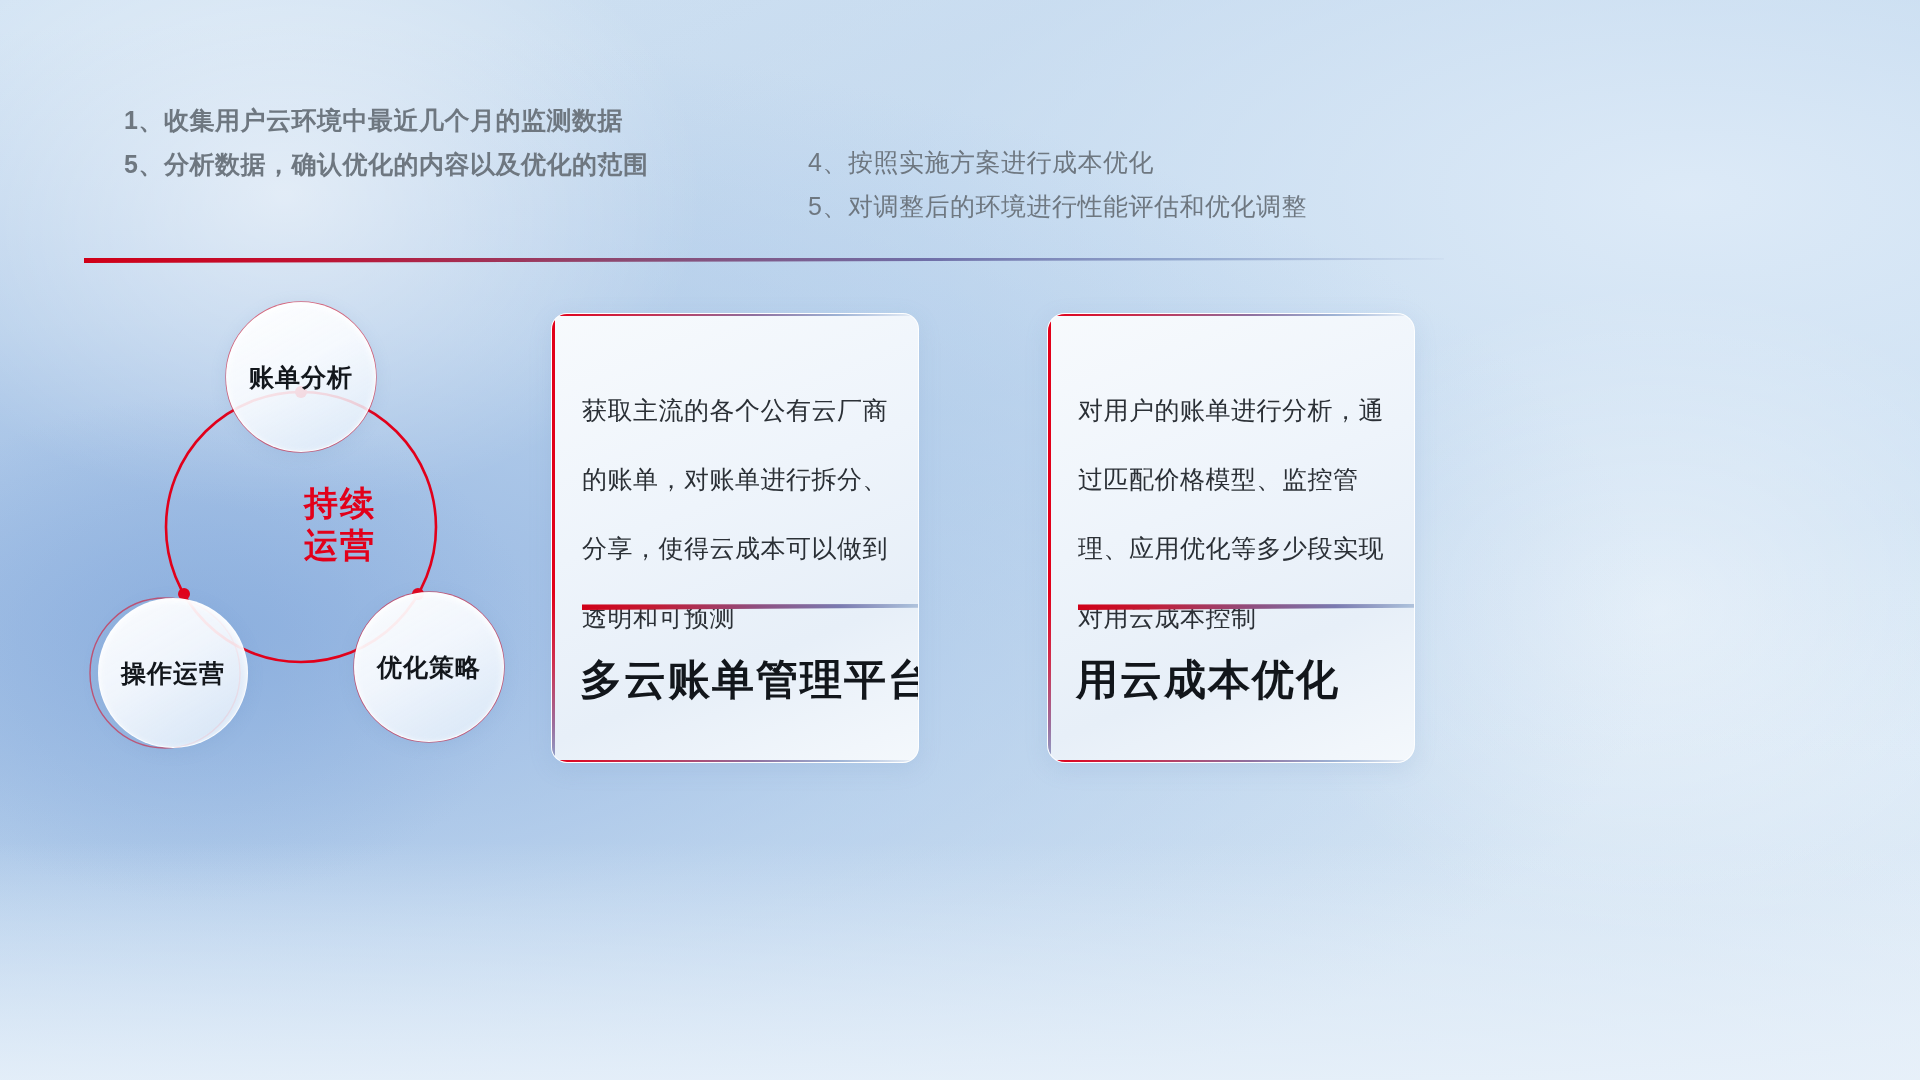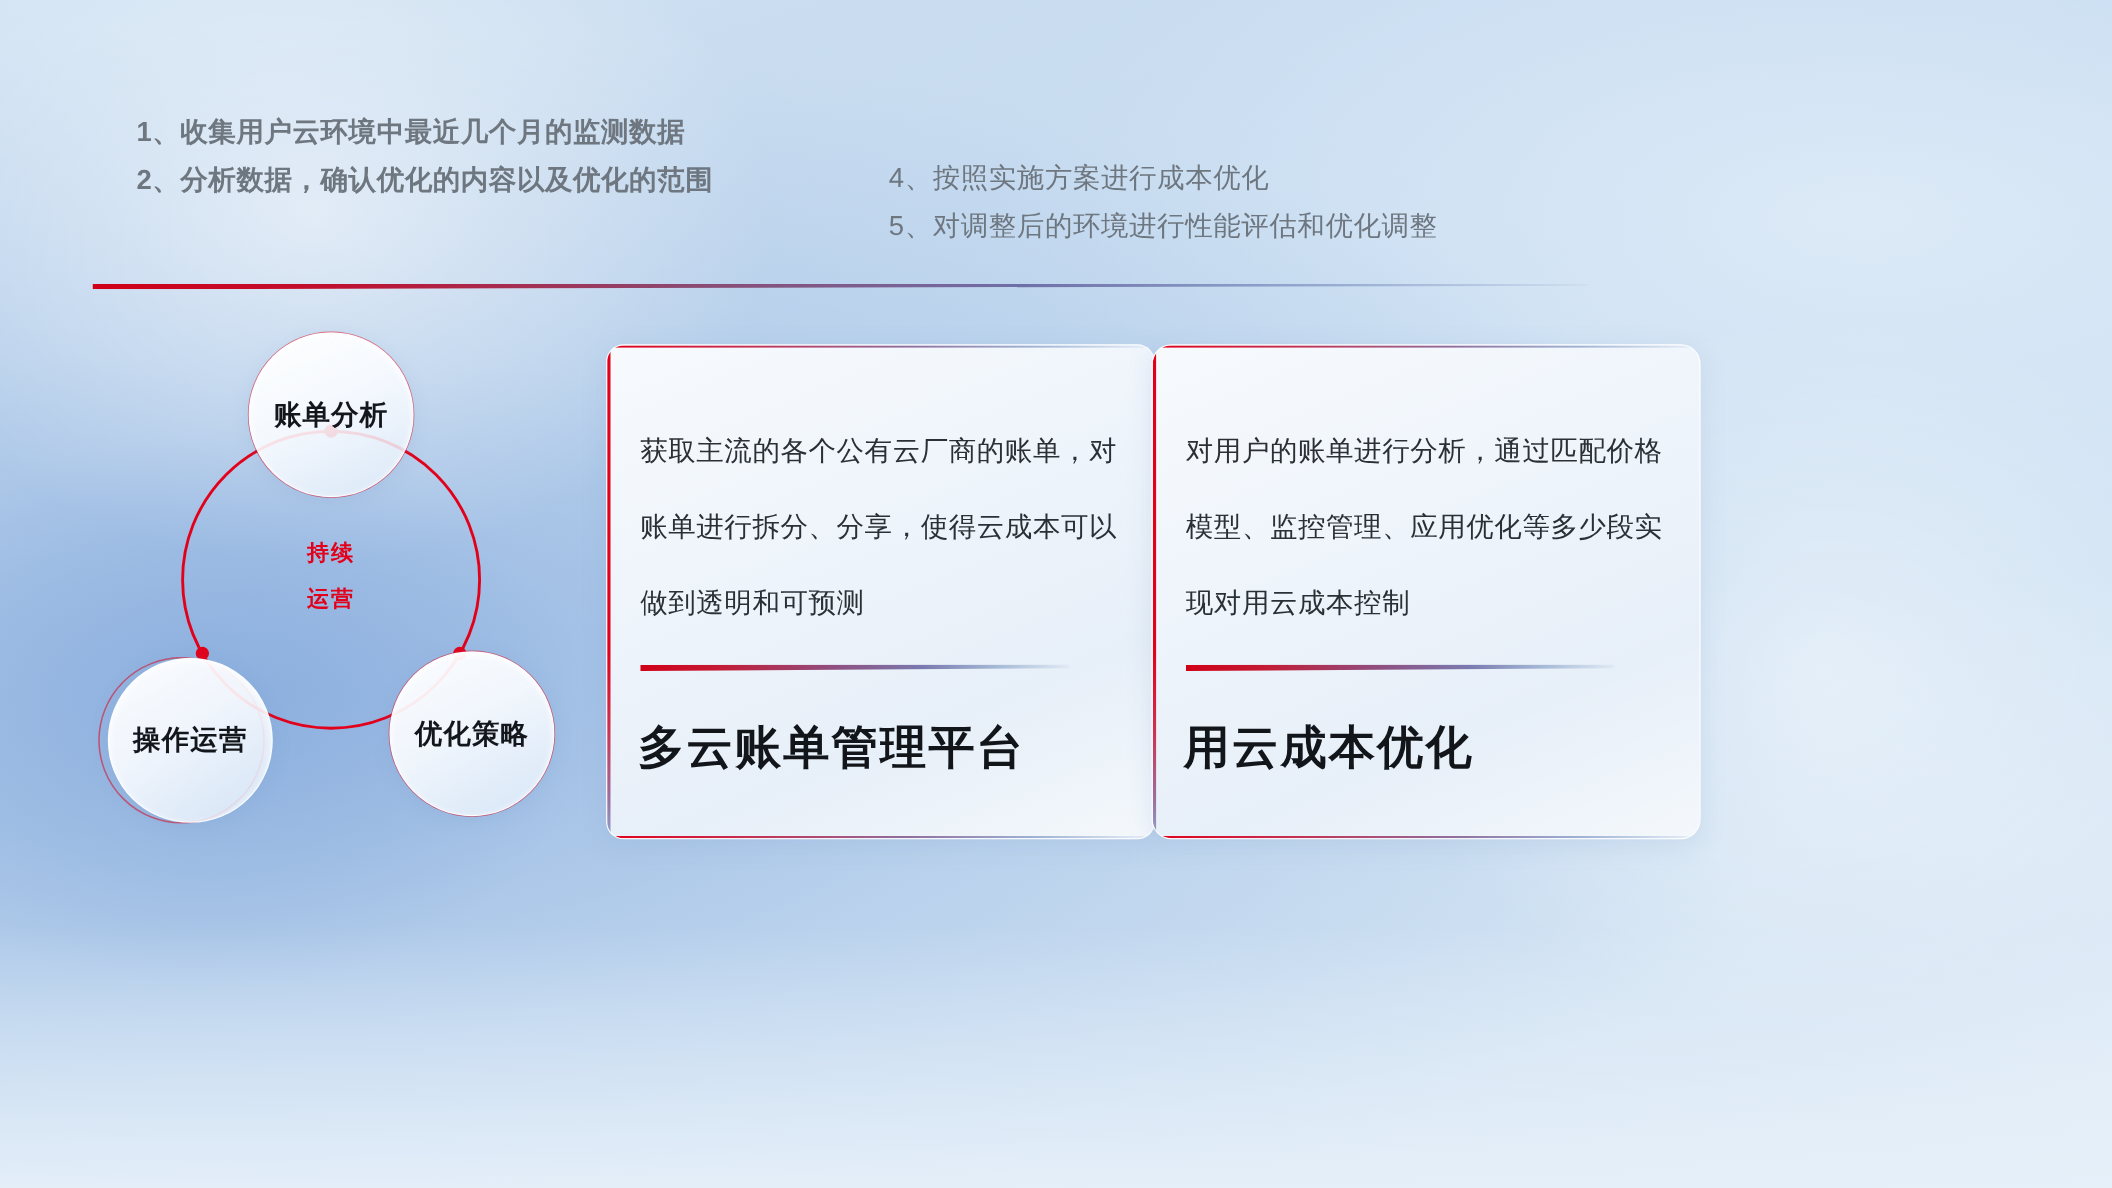--- a/index.html
+++ b/index.html
@@ -78,32 +78,32 @@
     font-weight:bold;
     font-size:25px;
     line-height:34px;
     letter-spacing:1px;
   }
   .bubble.top    { left:148px; top:10px;  width:150px; height:150px; }
   .bubble.bleft  { left:20px;  top:306px; width:150px; height:150px; }
   .bubble.bright { left:276px; top:300px; width:150px; height:150px; }
   .center-label {
     position:absolute; left:148px; top:190px; width:150px;
-    text-align:center;
+    text-align:right;
     color:#e2001a;
     font-weight:bold;
-    font-size:20px;
+    font-size:34px;
     line-height:42px;
     letter-spacing:2px;
   }
 
   
   .card {
     position:absolute;
-    top:313px; width:499px; height:450px;
+    top:313px; width:368px; height:450px;
     border-radius:16px;
     background:linear-gradient(158deg,#f7fafd 0%,#eef4fb 42%,#e7eff8 72%,#f4f8fc 100%);
     box-shadow:0 6px 22px rgba(120,155,200,0.18);
     border:1px solid rgba(255,255,255,0.9);
     overflow:hidden;
   }
   .card.one { left:551px; }
   .card.two { left:1047px;border-radius:18px; }
   .card-edge {
     position:absolute; left:0; top:0; width:3px; height:100%;
@@ -147,21 +147,21 @@
   <div class="bg-sheen-1"></div>
   <div class="bg-sheen-2"></div>
   <div class="bg-wash-blue"></div>
   <div class="bg-soft-bottom"></div>
 </div>
 
 <div id="page">
 
   <div class="list-col left">
     <div class="list-line">1、收集用户云环境中最近几个月的监测数据</div>
-    <div class="list-line">2、分析数据，确认优化的内容以及优化的范围</div>
+    <div class="list-line">5、分析数据，确认优化的内容以及优化的范围</div>
   </div>
 
   <div class="list-col right">
     <div class="list-line">4、按照实施方案进行成本优化</div>
     <div class="list-line">5、对调整后的环境进行性能评估和优化调整</div>
   </div>
 
   <div class="rule main"></div>
 
   <div id="diagram">

